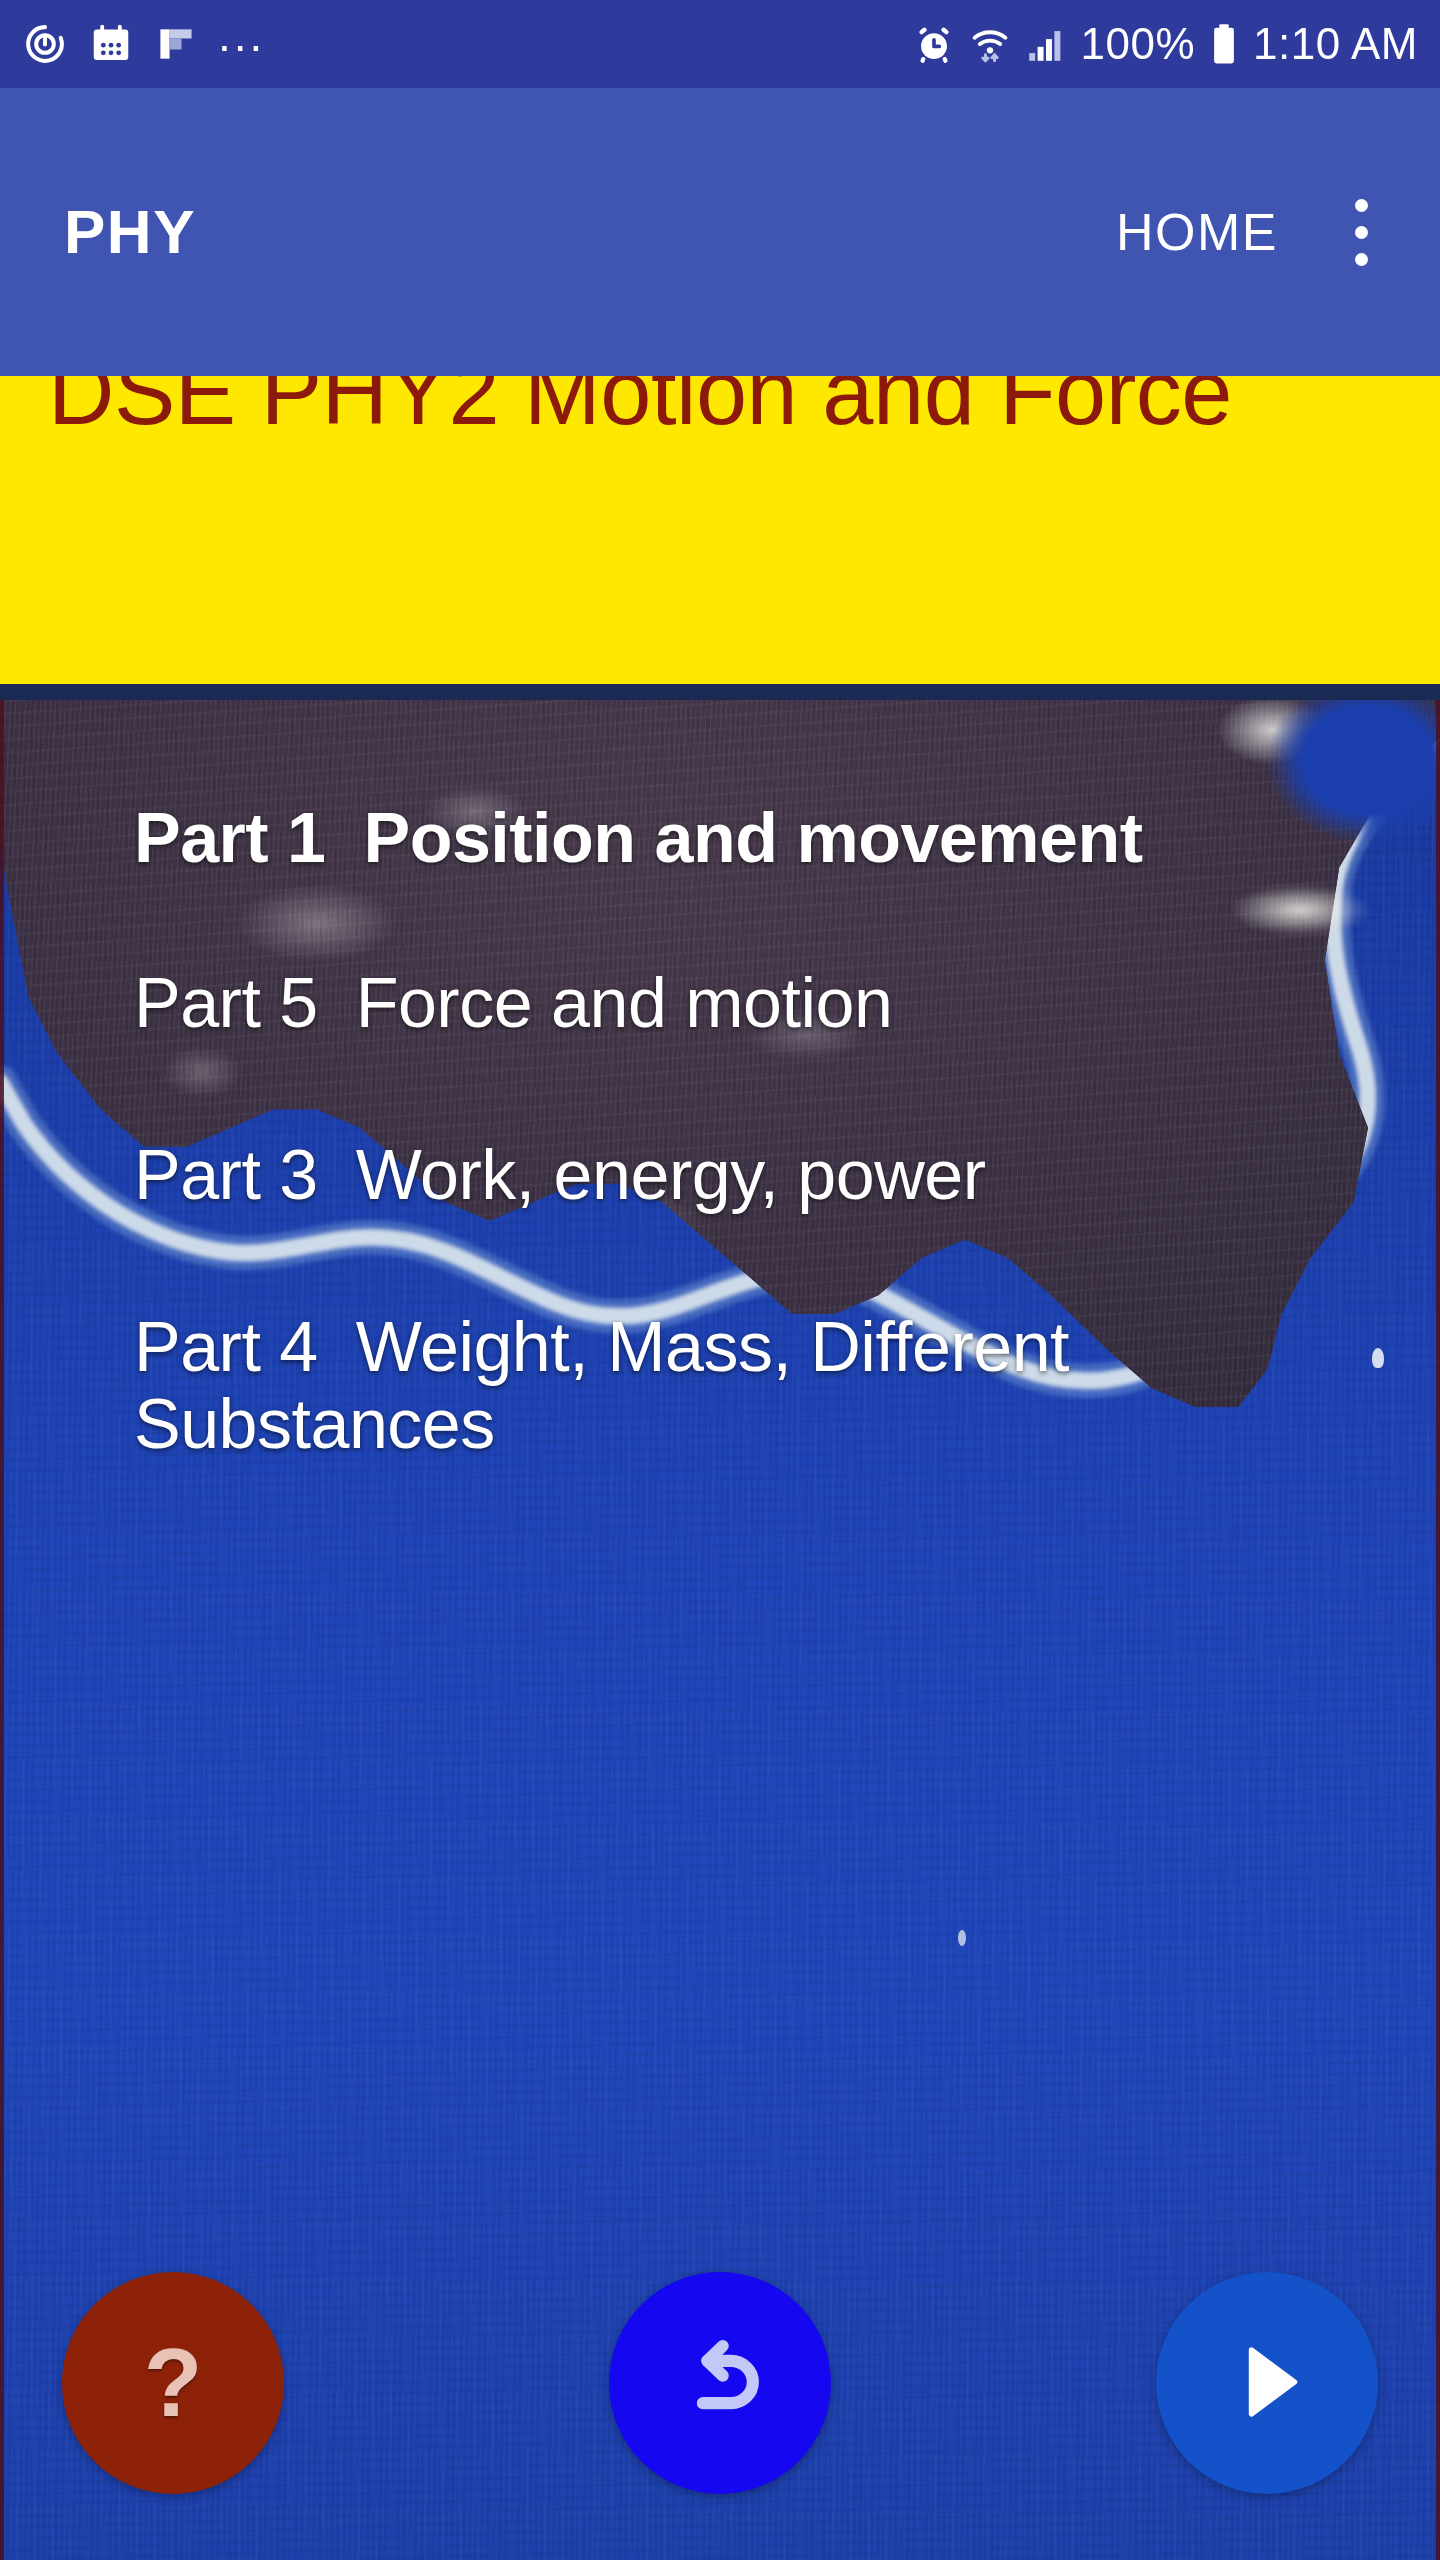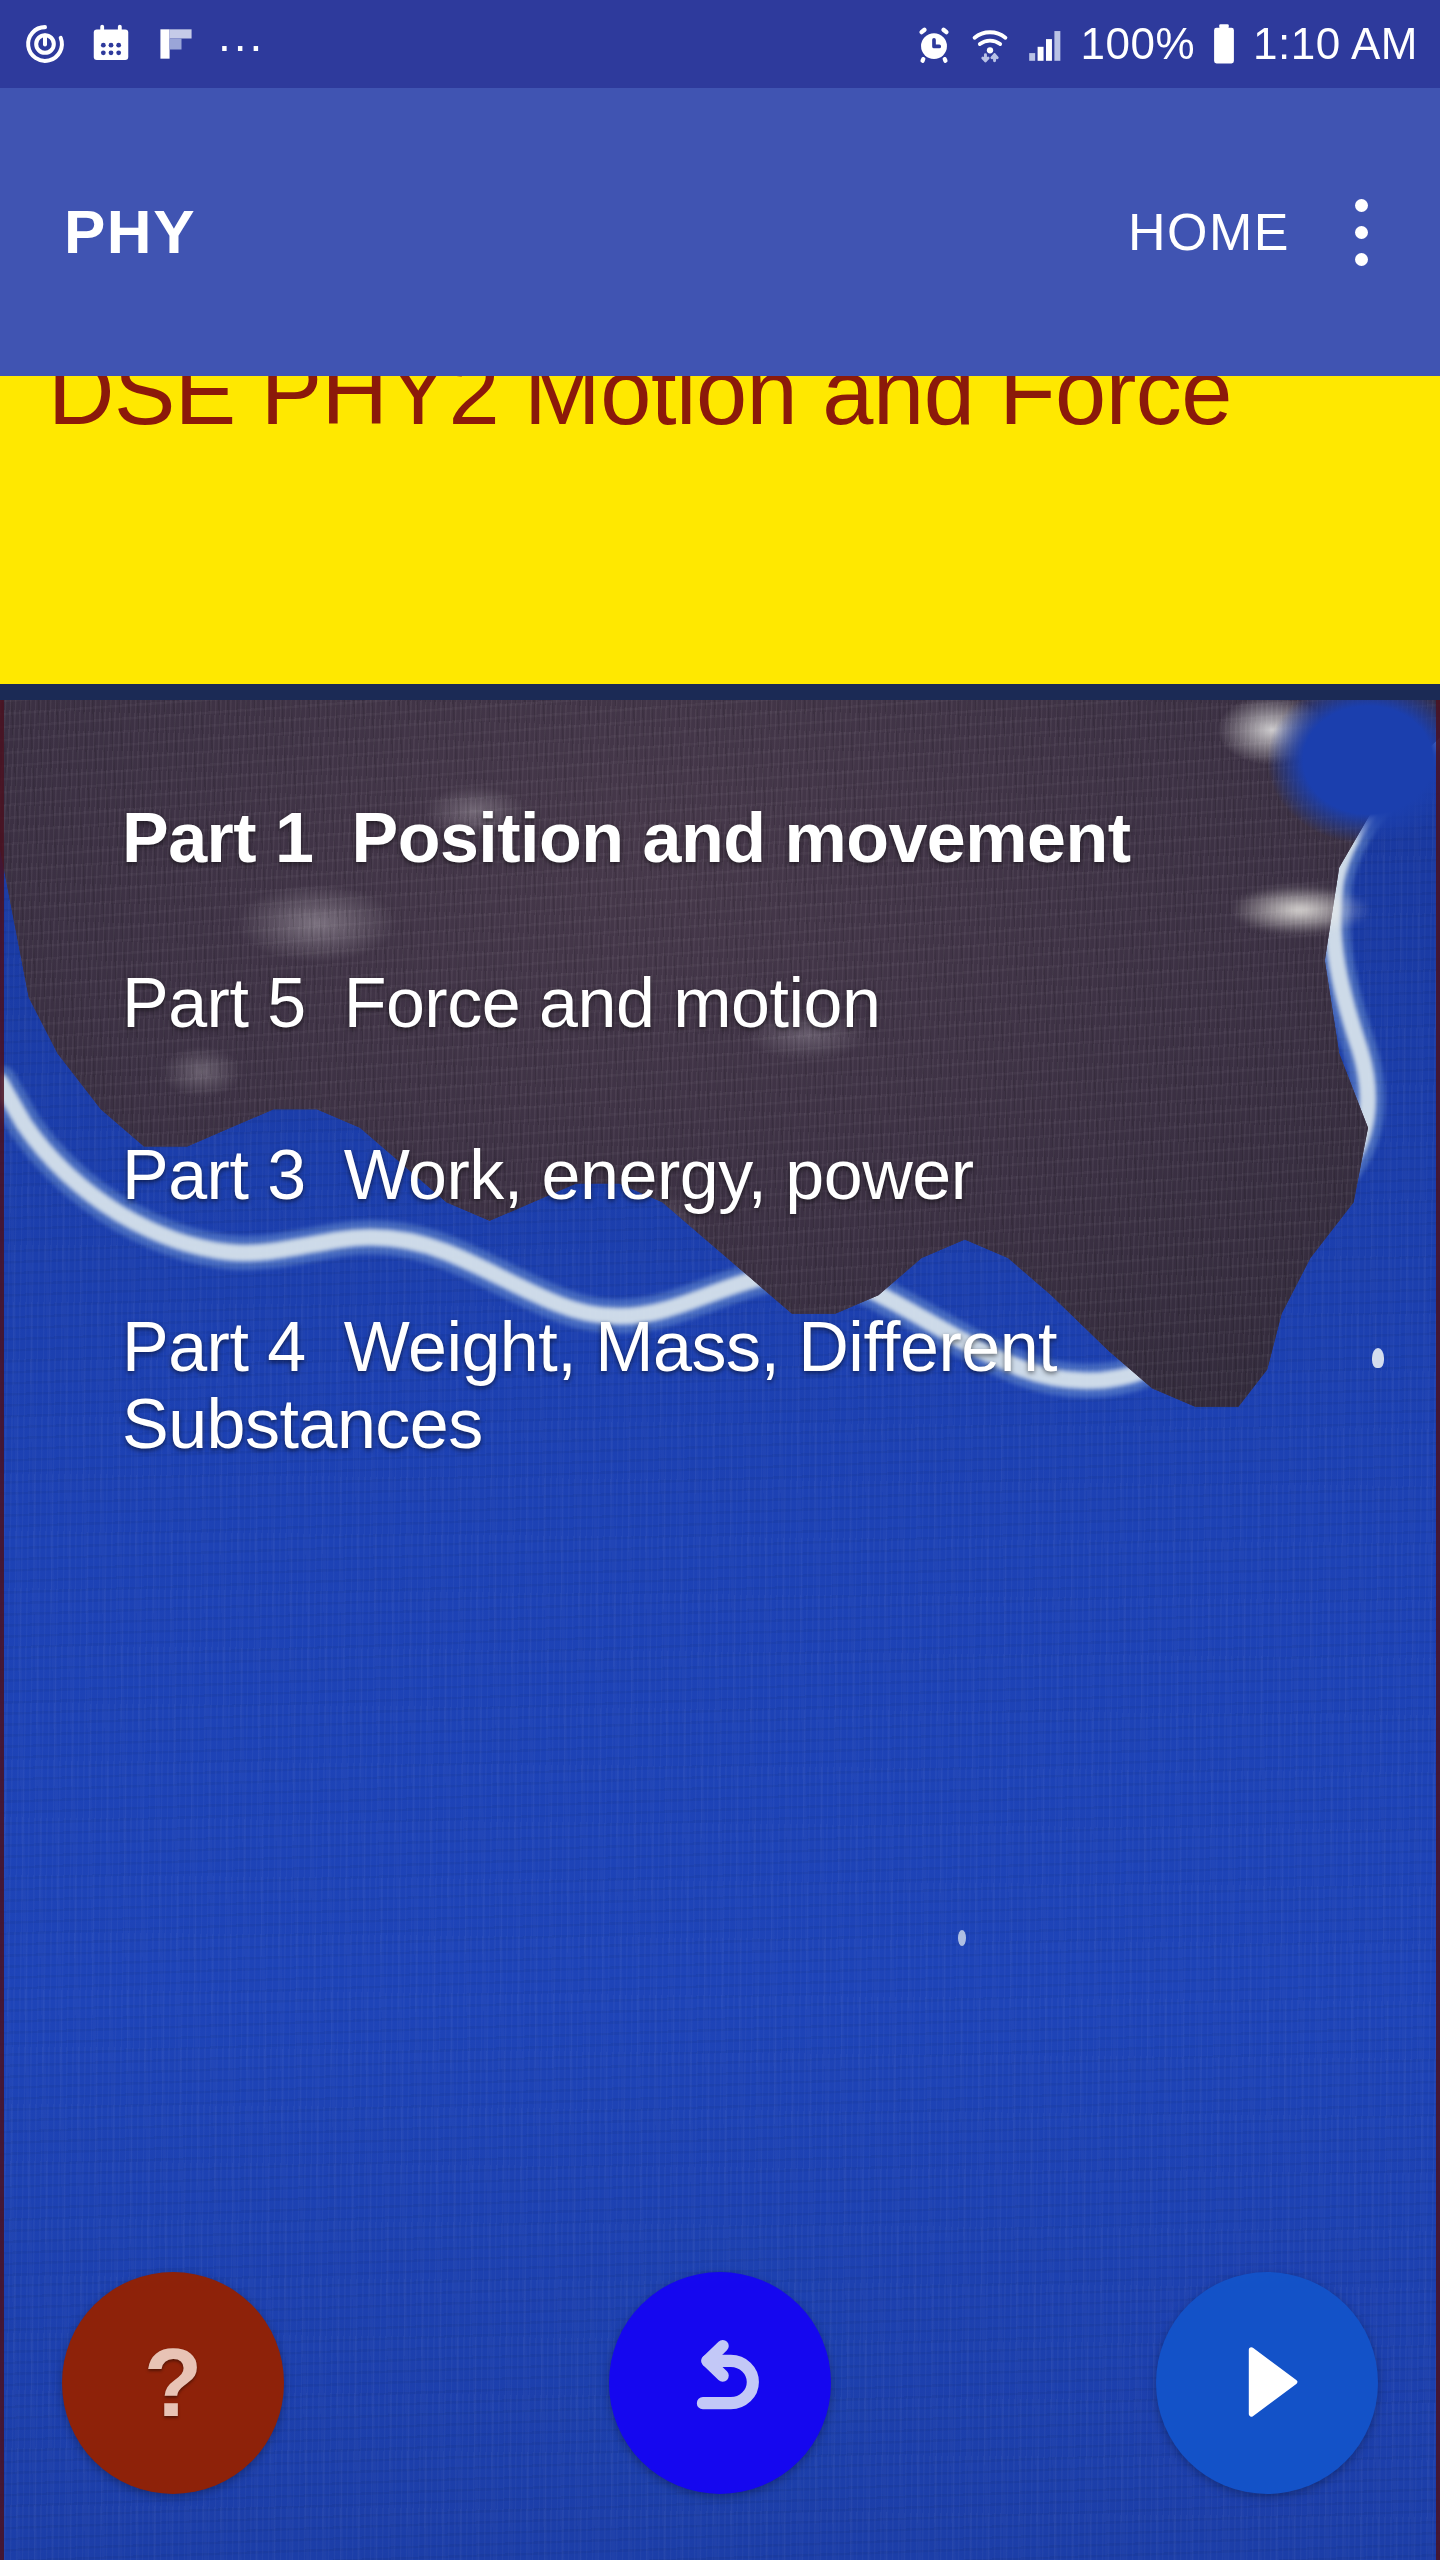--- a/index.html
+++ b/index.html
@@ -75,21 +75,21 @@
   #app-title {
     color: #ffffff;
     font-size: 62px;
     font-weight: 700;
     letter-spacing: 1.5px;
     line-height: 1;
   }
   .appbar-right {
     display: flex;
     align-items: center;
-    gap: 40px;
+    gap: 52px;
   }
   #home-action {
     color: #ffffff;
     font-size: 52px;
     font-weight: 500;
     letter-spacing: 1.5px;
     line-height: 1;
   }
   #overflow-menu {
     width: 62px;
@@ -258,21 +258,21 @@
     position: absolute;
     top: 0; right: 0;
     width: 4px; height: 100%;
     background: #4a1020;
     opacity: 0.85;
   }
 
   
   #parts-list {
     position: absolute;
-    top: 0; left: 0;
+    top: 0; left: 12px;
     width: 1293px;
     padding: 100px 40px 0 122px;
     box-sizing: border-box;
     z-index: 15;
   }
   .part-item {
     color: #ffffff;
     font-size: 70px;
     line-height: 1.1;
     letter-spacing: -0.5px;

